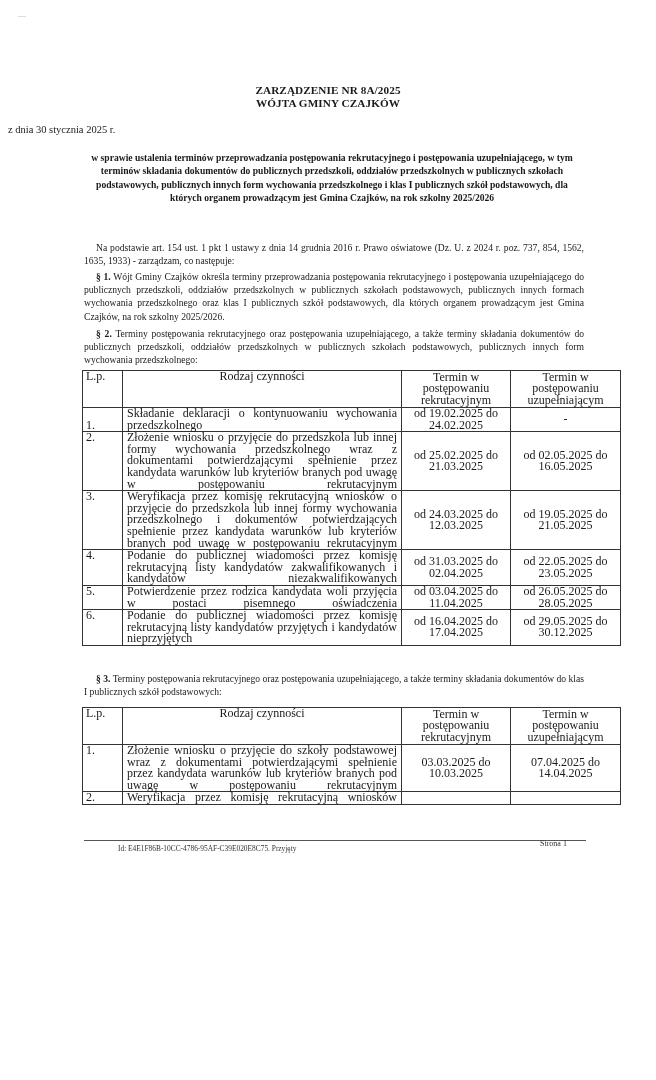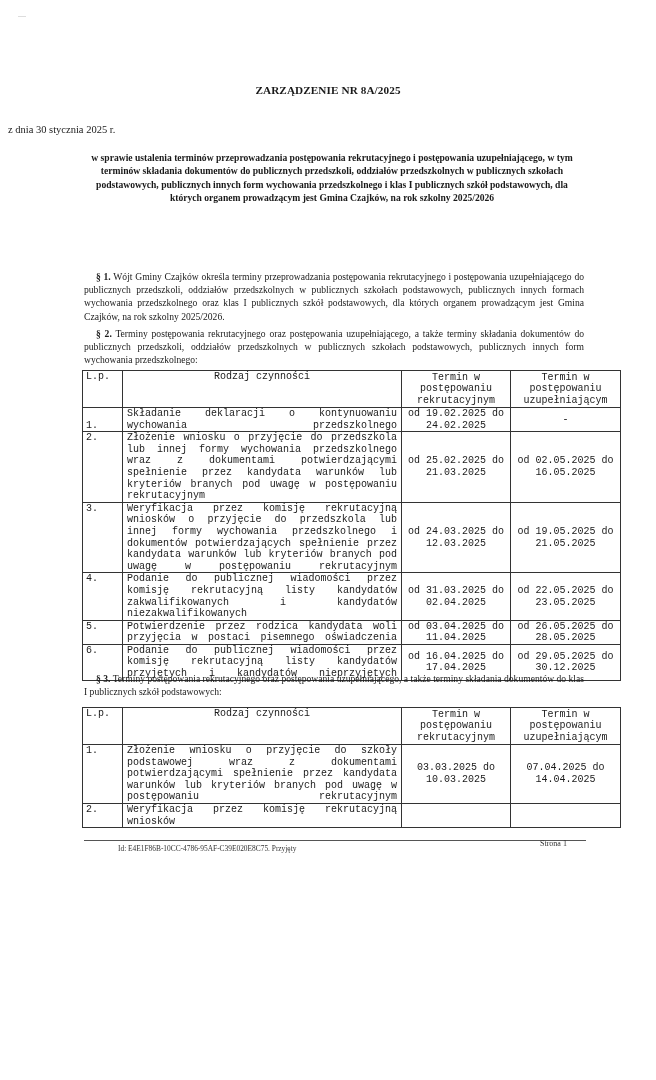--- a/index.html
+++ b/index.html
@@ -24,21 +24,21 @@
     text-align: justify; text-align-last: left;
   }
   .p-basis { top: 241px; text-indent: 12px; }
   .p1 { top: 270px; text-indent: 12px; }
   .p2 { top: 327px; text-indent: 12px; }
   .p3 { top: 672px; text-indent: 12px; }
   .sect { font-weight: bold; }
 
   table.tbl {
     position: absolute; left: 82px; width: 503px; border-collapse: collapse;
-    font-size: 10px; line-height: 11.6px; table-layout: fixed; font-family: Liberation Mono, monospace;
+    font-size: 12px; line-height: 11.6px; table-layout: fixed;
   }
   table.tbl td, table.tbl th {
     border: 1px solid #333; padding: 0 4px; vertical-align: top; font-weight: normal;
   }
   .tbl1 { top: 370px; }
   .tbl2 { top: 707px; }
   .c-lp { width: 32px; padding-left: 3px !important; }
   .c-act { width: 270px; text-align: justify; text-align-last: justify; }
   .c-t1 { width: 100px; text-align: center; vertical-align: middle !important; }
   .c-t2 { width: 101px; text-align: center; vertical-align: middle !important; }
@@ -52,24 +52,26 @@
   .footer-page { position: absolute; left: 540px; top: 839px; font-size: 8px; color: #333; }
   .scan-mark { position: absolute; left: 18px; top: 16px; width: 8px; height: 1px; background: #ddd; }
 </style>
 </head>
 <body>
 
 <div class="page">
   <div class="scan-mark"></div>
 
   <div class="title t1">ZARZĄDZENIE NR 8A/2025</div>
+  <div class="title t2">WÓJTA GMINY CZAJKÓW</div>
   <div class="date">z dnia 30 stycznia 2025 r.</div>
 
   <div class="subject">w sprawie ustalenia terminów przeprowadzania postępowania rekrutacyjnego i postępowania uzupełniającego, w tym terminów składania dokumentów do publicznych przedszkoli, oddziałów przedszkolnych w publicznych szkołach podstawowych, publicznych innych form wychowania przedszkolnego i klas I publicznych szkół podstawowych, dla których organem prowadzącym jest Gmina Czajków, na rok szkolny 2025/2026</div>
 
+  <div class="para p-basis">Na podstawie art. 154 ust. 1 pkt 1 ustawy z dnia 14 grudnia 2016 r. Prawo oświatowe (Dz. U. z 2024 r. poz. 737, 854, 1562, 1635, 1933) - zarządzam, co następuje:</div>
 
   <div class="para p1">
     <span class="sect">§ 1.</span><span> Wójt Gminy Czajków określa terminy przeprowadzania postępowania rekrutacyjnego i postępowania uzupełniającego do publicznych przedszkoli, oddziałów przedszkolnych w publicznych szkołach podstawowych, publicznych innych formach wychowania przedszkolnego oraz klas I publicznych szkół podstawowych, dla których organem prowadzącym jest Gmina Czajków, na rok szkolny 2025/2026.</span>
   </div>
 
   <div class="para p2">
     <span class="sect">§ 2.</span><span> Terminy postępowania rekrutacyjnego oraz postępowania uzupełniającego, a także terminy składania dokumentów do publicznych przedszkoli, oddziałów przedszkolnych w publicznych szkołach podstawowych, publicznych innych form wychowania przedszkolnego:</span>
   </div>
 
   <table class="tbl tbl1">

